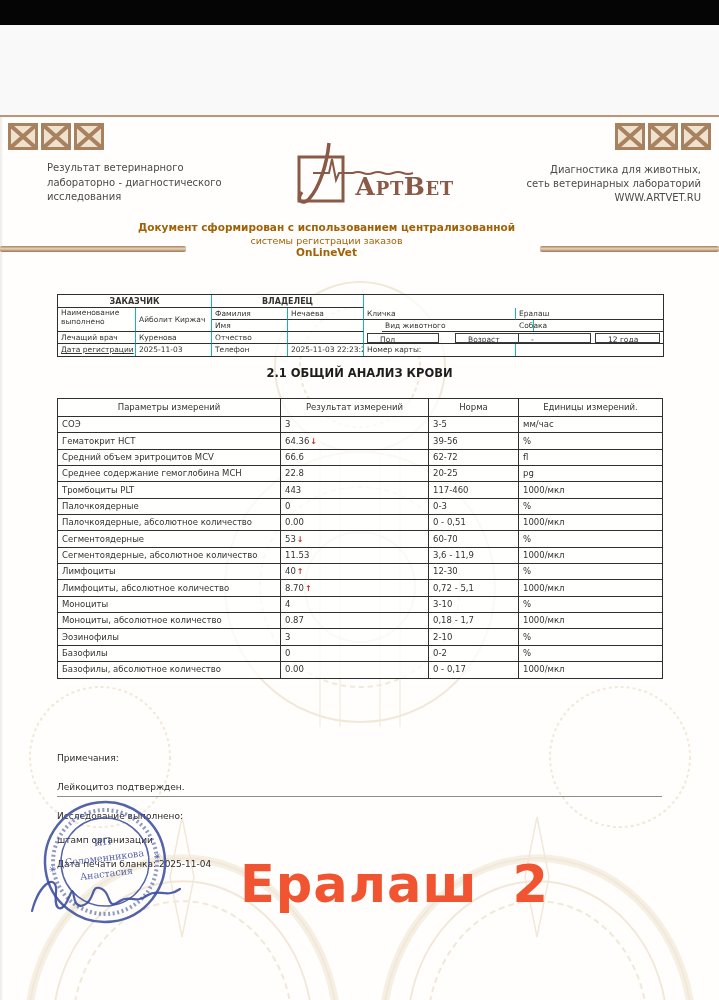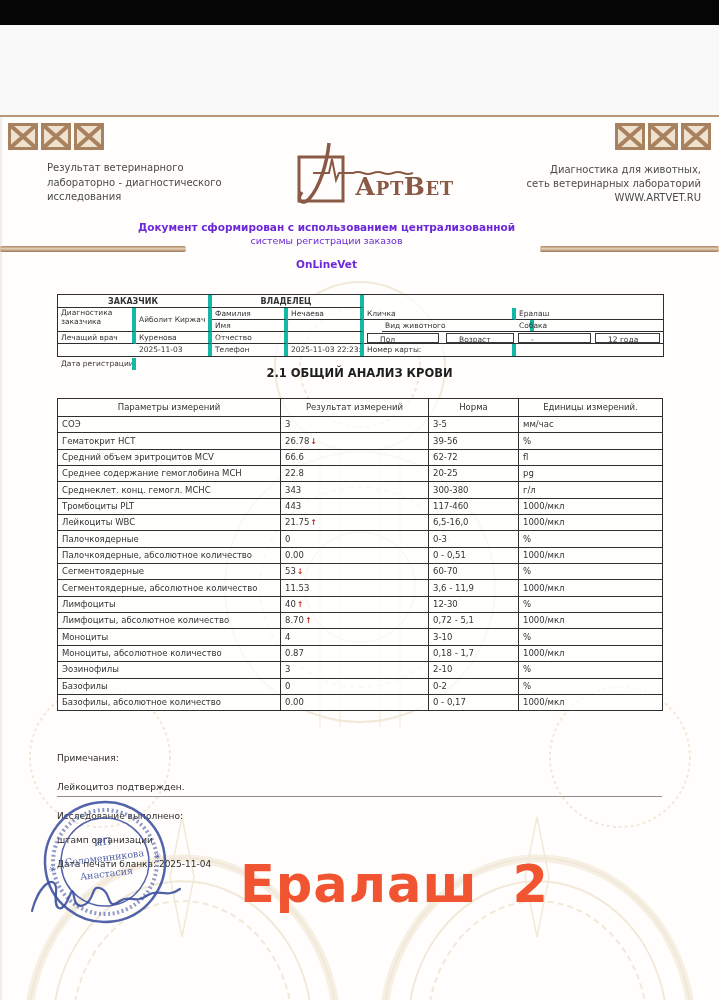--- a/index.html
+++ b/index.html
@@ -23,33 +23,33 @@
   .corners{position:absolute;top:6px;display:flex;gap:3px;z-index:2;}
   .corners.left{left:8px;}
   .corners.right{right:8px;}
 
   
   .hdr-left{position:absolute;top:44px;left:47px;font-size:10px;line-height:14.5px;color:#4a4a4a;}
   .hdr-right{position:absolute;top:46px;right:18px;text-align:right;font-size:10px;line-height:14px;color:#4a4a4a;}
   .logo{position:absolute;top:22px;left:283px;width:200px;height:78px;}
   .logo text{font-family:"DejaVu Serif","Liberation Serif",serif;font-variant:small-caps;
     font-size:25px;font-weight:600;letter-spacing:.5px;fill:var(--logo-brown);}
-  .gen{position:absolute;top:104px;left:0;width:653px;text-align:center;color:#6d28d9;}
+  .gen{position:absolute;top:104px;left:0;width:653px;text-align:center;color:#a16207;}
   .gen .l1{font-size:10.5px;font-weight:bold;}
   .gen .l2{font-size:9.5px;margin-top:2px;}
-  .gen .l3{font-size:10.5px;font-weight:bold;margin-top:12px;}
+  .gen .l3{font-size:10.5px;font-weight:bold;margin-top:0;}
   .hbar{position:absolute;top:129px;height:6px;z-index:1;
     background:linear-gradient(#a9805c,#e6d2b8 45%,#9c7454);border-radius:2px;}
   .hbar.left{left:0;width:186px;}
   .hbar.right{left:540px;width:179px;}
 
   
   .info{position:absolute;top:177px;left:57px;width:605px;height:61px;
     border:1px solid #2f2f2f;background:rgba(255,255,255,.75);font-size:7.5px;z-index:2;}
-  .cell{position:absolute;box-sizing:border-box;border-right:4px solid #14b8a6;border-bottom:1px solid #2f2f2f;
+  .cell{position:absolute;box-sizing:border-box;border-right:1px solid #14b8a6;border-bottom:1px solid #2f2f2f;
     padding:1px 3px;overflow:hidden;white-space:nowrap;}
   .cell.hd{font-weight:bold;font-size:8px;text-align:center;padding-top:2px;}
   .cell.wrap{white-space:normal;line-height:8.5px;}
   .ibox{position:absolute;box-sizing:border-box;border:1px solid #3a3a3a;padding:1px 12px;
     background:#fff;overflow:hidden;white-space:nowrap;}
 
   
   .rtitle{position:absolute;top:249px;left:0;width:719px;text-align:center;
     font-size:11.5px;font-weight:bold;color:#1d1d1d;z-index:2;}
   .rtable{position:absolute;top:281px;left:57px;width:605px;z-index:2;
@@ -155,44 +155,44 @@
       <div class="l2">системы регистрации заказов</div>
       <div class="l3">OnLineVet</div>
     </div>
     <div class="hbar left"></div>
     <div class="hbar right"></div>
 
     <div class="info">
       <div class="cell hd" style="left:0;top:0;width:154px;height:13px;">ЗАКАЗЧИК</div>
       <div class="cell hd" style="left:154px;top:0;width:152px;height:13px;">ВЛАДЕЛЕЦ</div>
 
-      <div class="cell wrap" style="left:0;top:13px;width:78px;height:24px;">Диагностика заказчика</div>
+      <div class="cell wrap" style="left:0;top:13px;width:78px;height:24px;">Наименование выполнено</div>
       <div class="cell" style="left:78px;top:13px;width:76px;height:24px;padding-top:7px;">Айболит Киржач</div>
 
       <div class="cell" style="left:154px;top:13px;width:76px;height:12px;">Фамилия</div>
       <div class="cell" style="left:230px;top:13px;width:76px;height:12px;">Нечаева</div>
       <div class="cell" style="left:154px;top:25px;width:76px;height:12px;">Имя</div>
       <div class="cell" style="left:230px;top:25px;width:76px;height:12px;"></div>
 
       <div class="cell" style="left:306px;top:13px;width:152px;height:12px;">Кличка</div>
       <div class="cell" style="left:458px;top:13px;width:147px;height:12px;border-right:none;">Ералаш</div>
       <div class="cell" style="left:324px;top:25px;width:152px;height:12px;">Вид животного</div>
       <div class="cell" style="left:458px;top:25px;width:147px;height:12px;border-right:none;">Собака</div>
 
       <div class="cell" style="left:0;top:37px;width:78px;height:12px;">Лечащий врач</div>
       <div class="cell" style="left:78px;top:37px;width:76px;height:12px;">Куренова</div>
       <div class="cell" style="left:154px;top:37px;width:76px;height:12px;">Отчество</div>
       <div class="cell" style="left:230px;top:37px;width:76px;height:12px;"></div>
       <div class="cell" style="left:306px;top:37px;width:299px;height:12px;border-right:none;"></div>
       <div class="ibox" style="left:309px;top:38px;width:72px;height:10px;">Пол</div>
-      <div class="ibox" style="left:388px;top:38px;width:68px;height:10px;">Возраст</div>
+      <div class="ibox" style="left:397px;top:38px;width:68px;height:10px;">Возраст</div>
       <div class="ibox" style="left:460px;top:38px;width:73px;height:10px;">-</div>
       <div class="ibox" style="left:537px;top:38px;width:65px;height:10px;">12 года</div>
 
-      <div class="cell" style="left:0;top:63px;width:78px;height:12px;border-bottom:none;">Дата регистрации</div>
+      <div class="cell" style="left:0;top:49px;width:78px;height:12px;border-bottom:none;text-decoration:underline;">Дата регистрации</div>
       <div class="cell" style="left:78px;top:49px;width:76px;height:12px;border-bottom:none;">2025-11-03</div>
       <div class="cell" style="left:154px;top:49px;width:76px;height:12px;border-bottom:none;">Телефон</div>
       <div class="cell" style="left:230px;top:49px;width:76px;height:12px;border-bottom:none;">2025-11-03 22:23:27</div>
       <div class="cell" style="left:306px;top:49px;width:152px;height:12px;border-bottom:none;">Номер карты:</div>
       <div class="cell" style="left:458px;top:49px;width:147px;height:12px;border-right:none;border-bottom:none;"></div>
     </div>
 
     <div class="rtitle">2.1 ОБЩИЙ АНАЛИЗ КРОВИ</div>
 
     <table class="rtable">
@@ -213,61 +213,49 @@
       <tbody id="rows">
       <tr>
         <td class="c-param">СОЭ</td>
         <td class="c-result"><span class="res">3</span><span class="flag"></span></td>
         <td class="c-norm">3-5</td>
         <td class="c-unit">мм/час</td>
       </tr>
 
       <tr>
         <td class="c-param">Гематокрит HCT</td>
-        <td class="c-result"><span class="res">26.78</span><span class="flag">↓</span></td>
+        <td class="c-result"><span class="res">64.36</span><span class="flag">↓</span></td>
         <td class="c-norm">39-56</td>
         <td class="c-unit">%</td>
       </tr>
 
 
 
       <tr>
         <td class="c-param">Средний объем эритроцитов MCV</td>
         <td class="c-result"><span class="res">66.6</span><span class="flag"></span></td>
         <td class="c-norm">62-72</td>
         <td class="c-unit">fl</td>
       </tr>
 
       <tr>
         <td class="c-param">Среднее содержание гемоглобина MCH</td>
         <td class="c-result"><span class="res">22.8</span><span class="flag"></span></td>
         <td class="c-norm">20-25</td>
         <td class="c-unit">pg</td>
       </tr>
 
-      <tr>
-        <td class="c-param">Среднеклет. конц. гемогл. MCHC</td>
-        <td class="c-result"><span class="res">343</span><span class="flag"></span></td>
-        <td class="c-norm">300-380</td>
-        <td class="c-unit">г/л</td>
-      </tr>
 
       <tr>
         <td class="c-param">Тромбоциты PLT</td>
         <td class="c-result"><span class="res">443</span><span class="flag"></span></td>
         <td class="c-norm">117-460</td>
         <td class="c-unit">1000/мкл</td>
       </tr>
 
-      <tr>
-        <td class="c-param">Лейкоциты WBC</td>
-        <td class="c-result"><span class="res">21.75</span><span class="flag">↑</span></td>
-        <td class="c-norm">6,5-16,0</td>
-        <td class="c-unit">1000/мкл</td>
-      </tr>
 
       <tr>
         <td class="c-param">Палочкоядерные</td>
         <td class="c-result"><span class="res">0</span><span class="flag"></span></td>
         <td class="c-norm">0-3</td>
         <td class="c-unit">%</td>
       </tr>
 
       <tr>
         <td class="c-param">Палочкоядерные, абсолютное количество</td>

